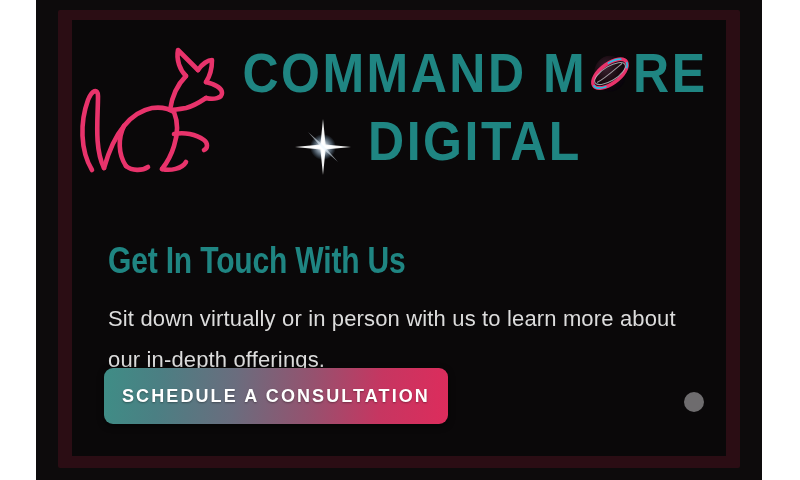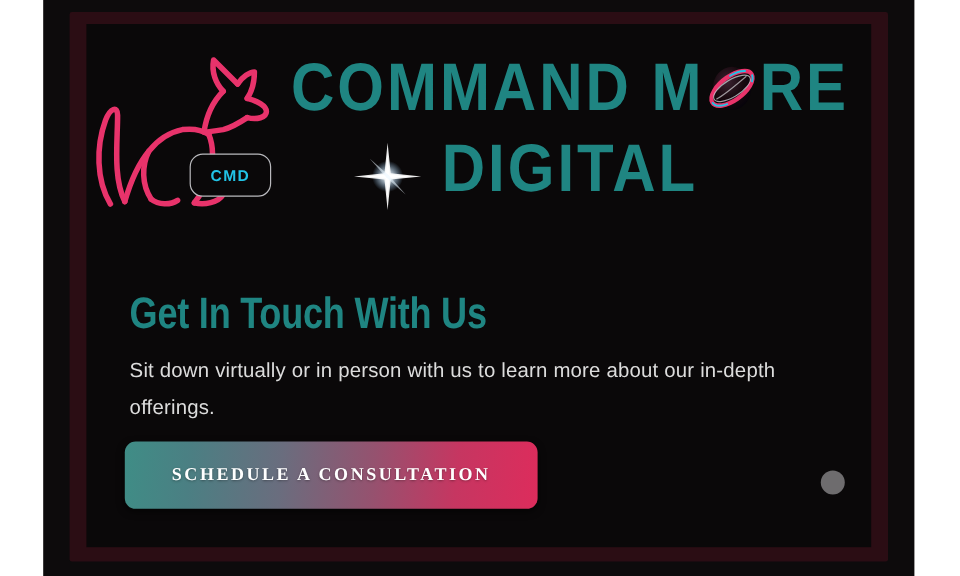--- a/index.html
+++ b/index.html
@@ -132,22 +132,22 @@
     white-space: nowrap;
   }
 
   .body-copy {
     position: absolute;
     left: 36px;
     top: 256px;
     width: 575px;
     font-family: "Liberation Sans", sans-serif;
     font-weight: 400;
-    font-size: 17px;
-    line-height: 31px;
+    font-size: 22px;
+    line-height: 41px;
     color: #dcdcdc;
     letter-spacing: 0.15px;
   }
 
   
   .cta-button {
     position: absolute;
     left: 32px;
     top: 348px;
     width: 344px;
@@ -162,23 +162,23 @@
         #c63661 80%,
         #dd2c5c 100%);
     box-shadow: 0 2px 6px rgba(0,0,0,0.55);
     cursor: pointer;
     display: flex;
     align-items: center;
     justify-content: center;
     padding: 0;
   }
   .cta-label {
-    font-family: Liberation Serif, serif;
+    font-family: Liberation Sans, sans-serif;
     font-weight: 700;
-    font-size: 15px;
+    font-size: 18px;
     letter-spacing: 2.1px;
     color: #ffffff;
     text-transform: uppercase;
     text-shadow: 0 1px 2px rgba(0,0,0,0.35);
     white-space: nowrap;
   }
 
   
   .floating-dot {
     position: absolute;
@@ -235,26 +235,20 @@
                        C 148 60, 140 62, 132 60"></path>
 
               <path d="M132 60 C 126 64, 120 68, 112 70 C 106 71, 100 72, 96 72"></path>
 
               <path d="M100 96 C 110 94, 122 96, 130 102
                        C 134 105, 134 110, 130 112"></path>
             </g>
           </svg>
         </div>
 
-        <div style="position:absolute;left:86px;top:94px;width:66px;height:34px;
-                    border:1.6px solid #b9b9bd;border-radius:11px;background:#0a0809;
-                    display:flex;align-items:center;justify-content:center;">
-          <span style="font-family:'Liberation Sans',sans-serif;font-weight:700;
-                       font-size:13px;letter-spacing:1.2px;color:#22c3e6;">CMD</span>
-        </div>
 
         <div class="brand-wordmark">
 
           <div class="word-line line1">
             <span>COMMAND M</span><span class="globe-o"><svg viewBox="0 0 44 44" xmlns="http://www.w3.org/2000/svg">
                 <defs>
                   <radialGradient id="sphereGrad" cx="38%" cy="34%" r="72%">
                     <stop offset="0%" stop-color="#3a2230"></stop>
                     <stop offset="55%" stop-color="#18090f"></stop>
                     <stop offset="100%" stop-color="#05030a"></stop>

